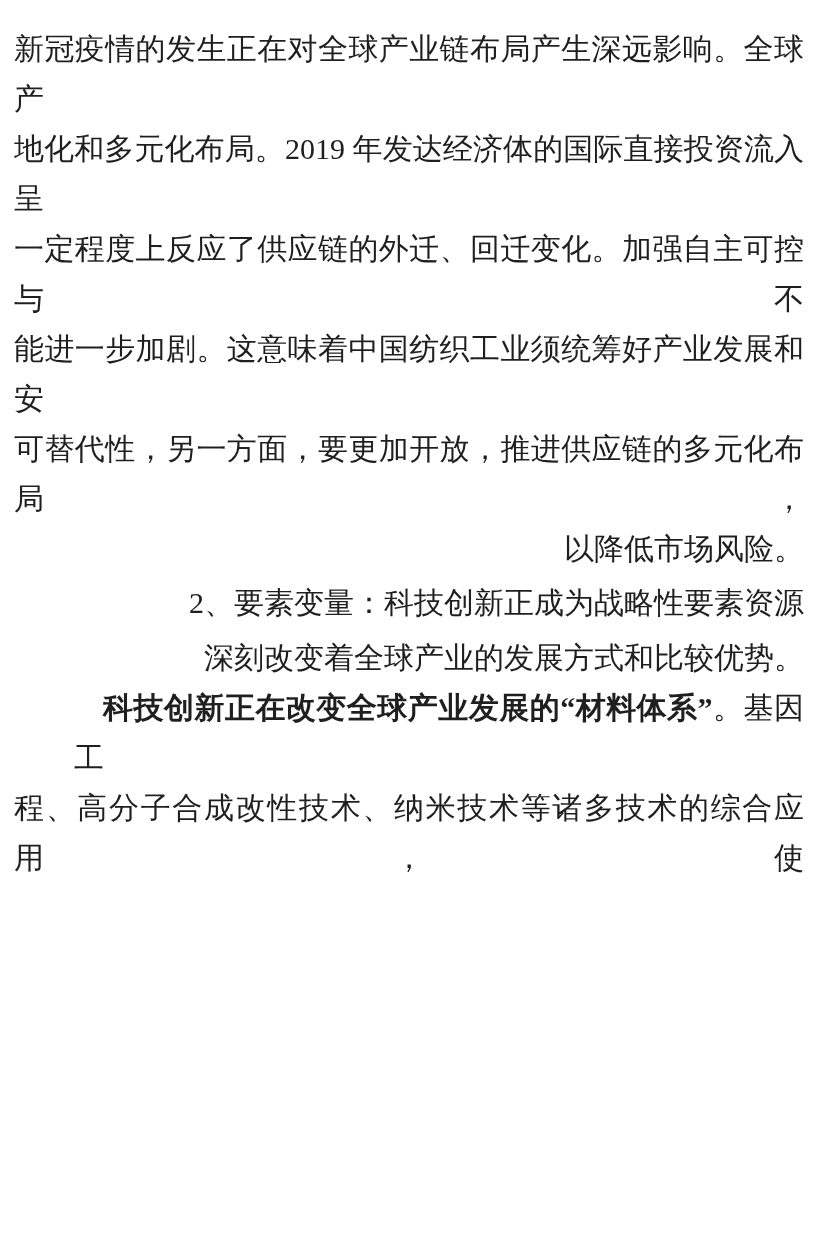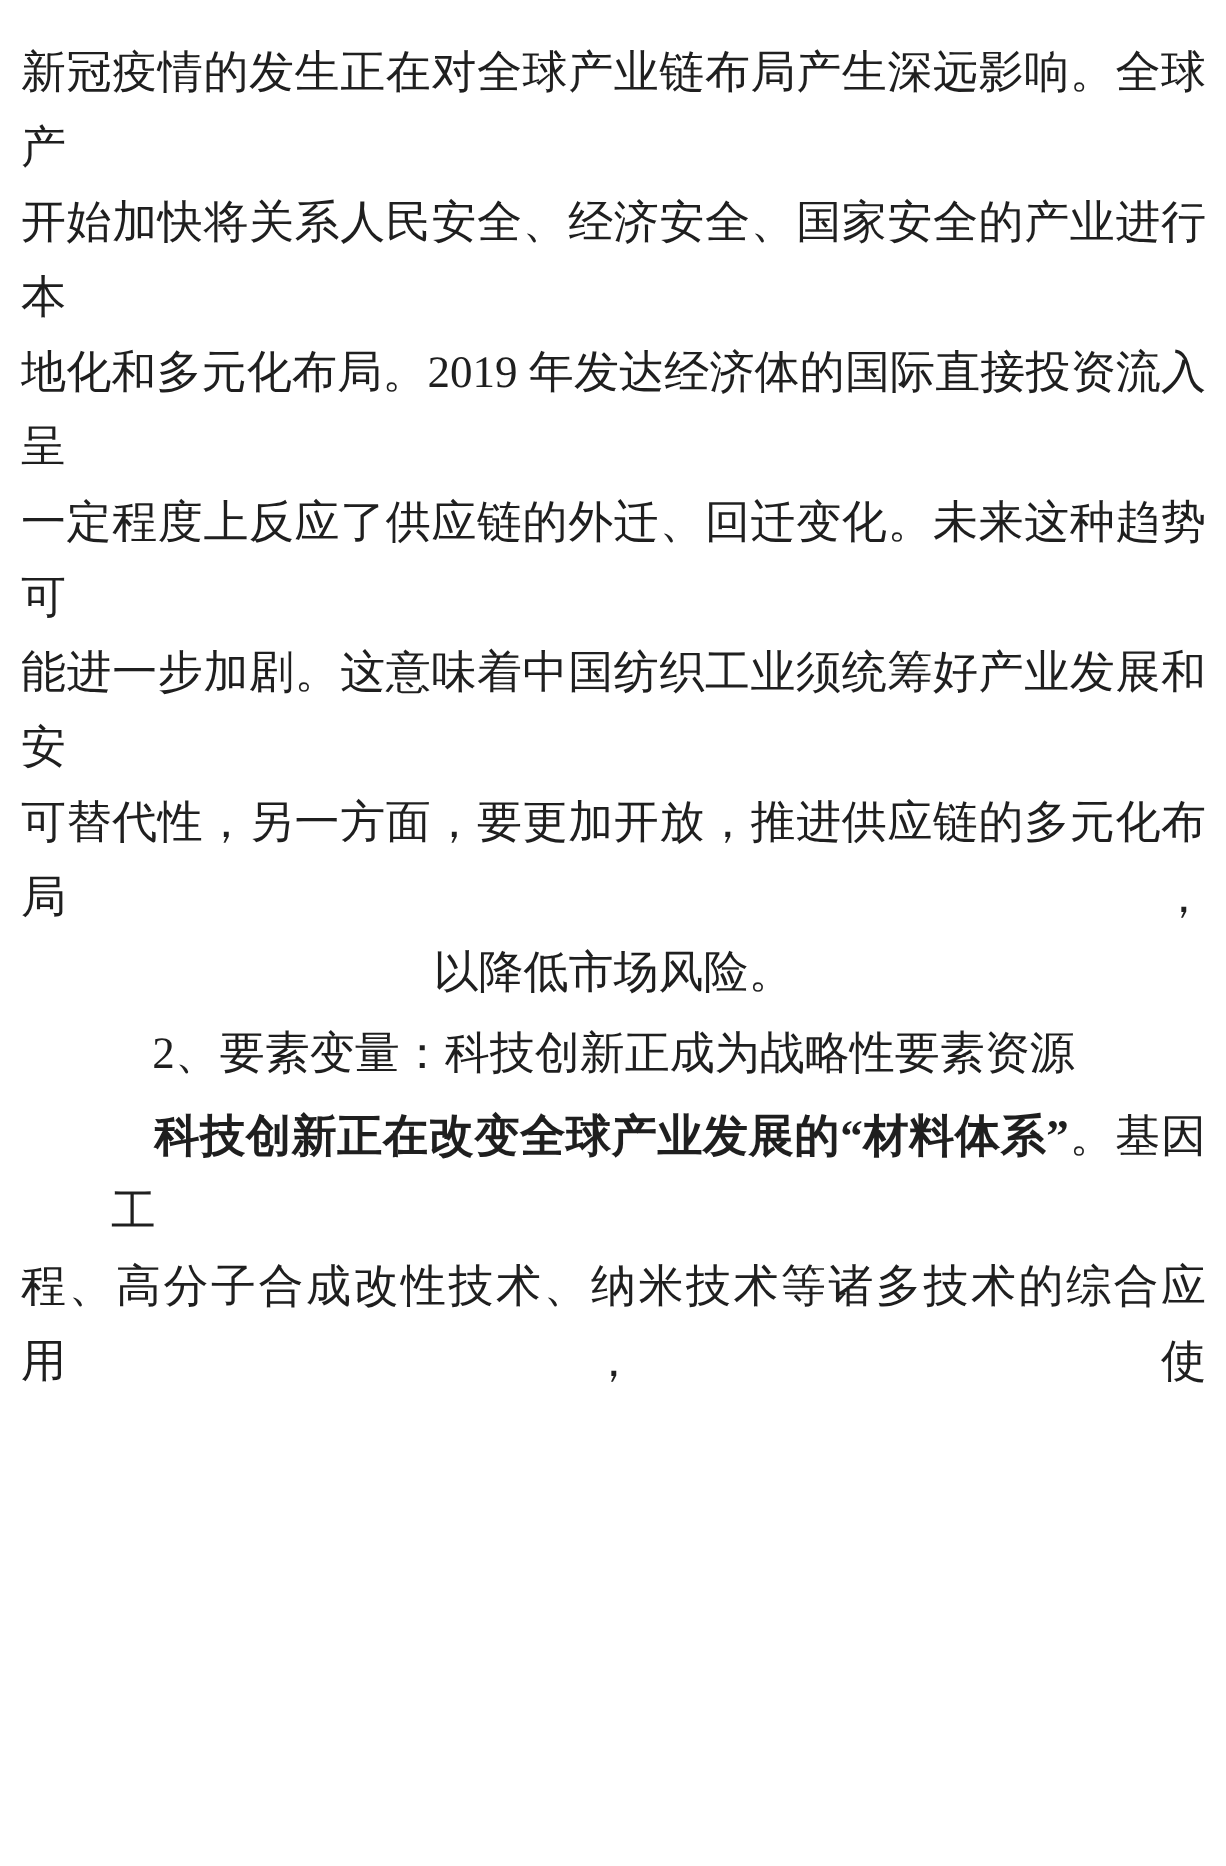--- a/index.html
+++ b/index.html
@@ -15,21 +15,21 @@
     padding: 24px 13px 0 14px;
     background: #ffffff;
     color: #1f1f1f;
     font-family: "Liberation Serif", "DejaVu Serif", serif;
     font-size: 30px;
     line-height: 50px;
     overflow: hidden;
   }
   section { margin: 0; padding: 0; }
   .line {
-    text-align: center;
+    text-align: right;
     margin: 0;
     padding: 0;
   }
   
   .j {
     text-align: justify;
     text-align-last: justify;
     text-justify: inter-character;
   }
   
@@ -47,38 +47,38 @@
 <body>
 
 <main class="page">
 
   <section>
     <div>
 
         <div class="line j">新冠疫情的发生正在对全球产业链布局产生深远影响。全球产</div>
 
 
-        <div class="line j">开始加快将关系人民安全、经济安全、国家安全的产业进行本</div>
 
         <div class="line j">地化和多元化布局。2019 年发达经济体的国际直接投资流入呈</div>
 
 
-        <div class="line j">一定程度上反应了供应链的外迁、回迁变化。未来这种趋势可</div>
+        <div class="line j">一定程度上反应了供应链的外迁、回迁变化。加强自主可控与不</div>
 
         <div class="line j">能进一步加剧。这意味着中国纺织工业须统筹好产业发展和安</div>
 
 
         <div class="line j">可替代性，另一方面，要更加开放，推进供应链的多元化布局，</div>
       </div>
     <div class="line">以降低市场风险。</div>
   </section>
 
   <h2 class="line heading indent">2、要素变量：科技创新正成为战略性要素资源</h2>
 
   <section>
+    <div class="line">深刻改变着全球产业的发展方式和比较优势。</div>
   </section>
 
   <section>
     <div class="line j indent"><b>科技创新正在改变全球产业发展的“材料体系”</b><span>。基因工</span></div>
     <div>
 
         <div class="line j">程、高分子合成改性技术、纳米技术等诸多技术的综合应用，使</div>
 
       </div>
   </section>

